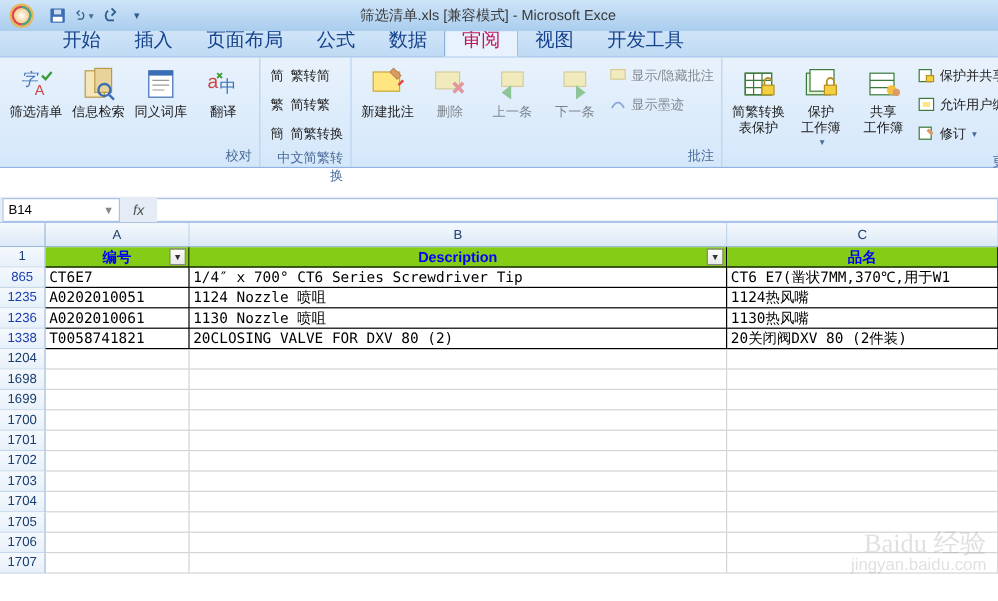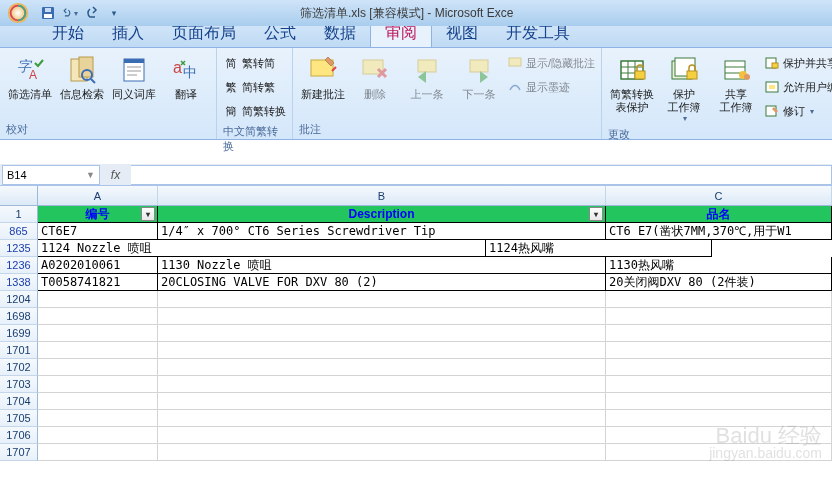--- a/index.html
+++ b/index.html
@@ -15,21 +15,21 @@
 
 
 .tabs { height:22px; background:linear-gradient(#cfe4f8,#bfdaf4); display:flex; align-items:flex-end; padding-left:38px; gap:0; border-bottom:1px solid #8db2e3; }
 .tab { padding:3px 14px; font-size:16px; color:#15428b; cursor:pointer; }
 .tab.active { background:#e8f2fc; border:1px solid #8db2e3; border-bottom:none; border-radius:3px 3px 0 0; color:#be185d; }
 
 
 .ribbon { height:92px; background:linear-gradient(#e8f2fc,#d4e7fa); display:flex; border-bottom:1px solid #8db2e3; }
 .group { border-right:1px solid #b9d3ee; padding:4px 6px 2px; display:flex; flex-direction:column; justify-content:space-between; }
 .group-body { display:flex; gap:4px; flex:1; }
-.group-label { text-align:left; font-size:11px; color:#4a6a9a; padding-top:2px; }
+.group-label { text-align:right; font-size:11px; color:#4a6a9a; padding-top:2px; }
 .big-btn { display:flex; flex-direction:column; align-items:center; justify-content:flex-start; width:48px; padding:2px; cursor:pointer; }
 .big-btn .ico { width:32px; height:32px; margin-bottom:2px; display:flex; align-items:center; justify-content:center; }
 .big-btn .lbl { font-size:11px; color:#1a1a1a; text-align:center; line-height:13px; }
 .small-row { display:flex; align-items:center; gap:3px; height:22px; font-size:11px; color:#1a1a1a; cursor:pointer; white-space:nowrap; }
 .small-row .ico { width:16px; height:16px; display:flex; align-items:center; justify-content:center; }
 .col { display:flex; flex-direction:column; justify-content:flex-start; gap:2px; }
 .dd { font-size:8px; color:#4a6a9a; margin-left:2px; }
 
 
 .fbar { height:22px; background:#e5ecf5; display:flex; align-items:center; border-bottom:1px solid #a9c4e8;margin-top:24px; }
@@ -39,29 +39,29 @@
 .finput { flex:1; height:20px; border:1px solid #a9c4e8; border-left:none; background:#fff; }
 
 
 .grid { position:relative; }
 .colhdr-row { display:flex; height:20px; background:linear-gradient(#f5f9fd,#dce9f7); border-bottom:1px solid #9db8d9; }
 .rowhdr { width:38px; border-right:1px solid #9db8d9; background:linear-gradient(#f5f9fd,#dce9f7); display:flex; align-items:center; justify-content:center; font-size:11px; color:#1a3e6e; }
 .colhdr { border-right:1px solid #c4d6ea; display:flex; align-items:center; justify-content:center; font-size:11px; color:#1a3e6e; }
 .row { display:flex; height:17px; }
 .rownum { width:38px; border-right:1px solid #9db8d9; border-bottom:1px solid #c4d6ea; background:linear-gradient(#f5f9fd,#e7f0fa); display:flex; align-items:center; justify-content:center; font-size:11px; color:#1a3e6e; }
 .cell { border-right:1px solid #d4d4d4; border-bottom:1px solid #d4d4d4; padding:0 3px; font-size:12px; display:flex; align-items:center; overflow:hidden; white-space:nowrap; font-family:"SimSun","NSimSun",monospace; }
-.hdr-cell { background:#22c55e; font-weight:bold; justify-content:center; border-right:1px solid #000; border-bottom:1px solid #000; position:relative; font-family:"SimSun",monospace; color:#00f; }
+.hdr-cell { background:#84cc16; font-weight:bold; justify-content:center; border-right:1px solid #000; border-bottom:1px solid #000; position:relative; font-family:"SimSun",monospace; color:#00f; }
 .hdr-cell .filter { position:absolute; right:2px; top:1px; width:14px; height:14px; background:linear-gradient(#fdfdfd,#e8e8e8); border:1px solid #888; display:flex; align-items:center; justify-content:center; font-size:8px; color:#333; }
 .data-cell { border-right:1px solid #000; border-bottom:1px solid #000; }
 .colA { width:120px; }
 .colB { width:448px; }
 .colC { width:226px; }
 
 
-.wm { position:absolute; right:10px; bottom:10px; opacity:.25; font-size:22px; color:#888; font-family:Liberation Sans, sans-serif; pointer-events:none; }
+.wm { position:absolute; right:10px; bottom:10px; opacity:.25; font-size:22px; color:#888; font-family:Liberation Serif, serif; pointer-events:none; }
 .wm2 { position:absolute; right:10px; bottom:0; opacity:.25; font-size:14px; color:#888; font-family:Liberation Sans, sans-serif; pointer-events:none; }
 </style>
 </head>
 <body>
 
 <div class="titlebar">
   <div class="office-btn">
     <svg viewBox="0 0 24 24">
         <circle cx="12" cy="12" r="11" fill="url(#g)"></circle>
         <defs>
@@ -355,20 +355,21 @@
   </div>
   <div id="data-rows">
       <div class="row">
         <div class="rownum" style="color:#1a3eae">865</div>
         <div class="cell data-cell colA">CT6E7</div>
         <div class="cell data-cell colB">1/4″ x 700° CT6 Series Screwdriver Tip</div>
         <div class="cell data-cell colC">CT6 E7(凿状7MM,370℃,用于W1</div>
       </div>
       <div class="row">
         <div class="rownum" style="color:#1a3eae">1235</div>
+        <div class="cell data-cell colA">A0202010051</div>
         <div class="cell data-cell colB">1124 Nozzle 喷咀</div>
         <div class="cell data-cell colC">1124热风嘴</div>
       </div>
       <div class="row">
         <div class="rownum" style="color:#1a3eae">1236</div>
         <div class="cell data-cell colA">A0202010061</div>
         <div class="cell data-cell colB">1130 Nozzle 喷咀</div>
         <div class="cell data-cell colC">1130热风嘴</div>
       </div>
       <div class="row">
@@ -391,20 +392,26 @@
         <div class="cell colB"></div>
         <div class="cell colC"></div>
       </div>
       <div class="row">
         <div class="rownum">1699</div>
         <div class="cell colA"></div>
         <div class="cell colB"></div>
         <div class="cell colC"></div>
       </div>
       <div class="row">
+        <div class="rownum">1700</div>
+        <div class="cell colA"></div>
+        <div class="cell colB"></div>
+        <div class="cell colC"></div>
+      </div>
+      <div class="row">
         <div class="rownum">1701</div>
         <div class="cell colA"></div>
         <div class="cell colB"></div>
         <div class="cell colC"></div>
       </div>
       <div class="row">
         <div class="rownum">1702</div>
         <div class="cell colA"></div>
         <div class="cell colB"></div>
         <div class="cell colC"></div>

